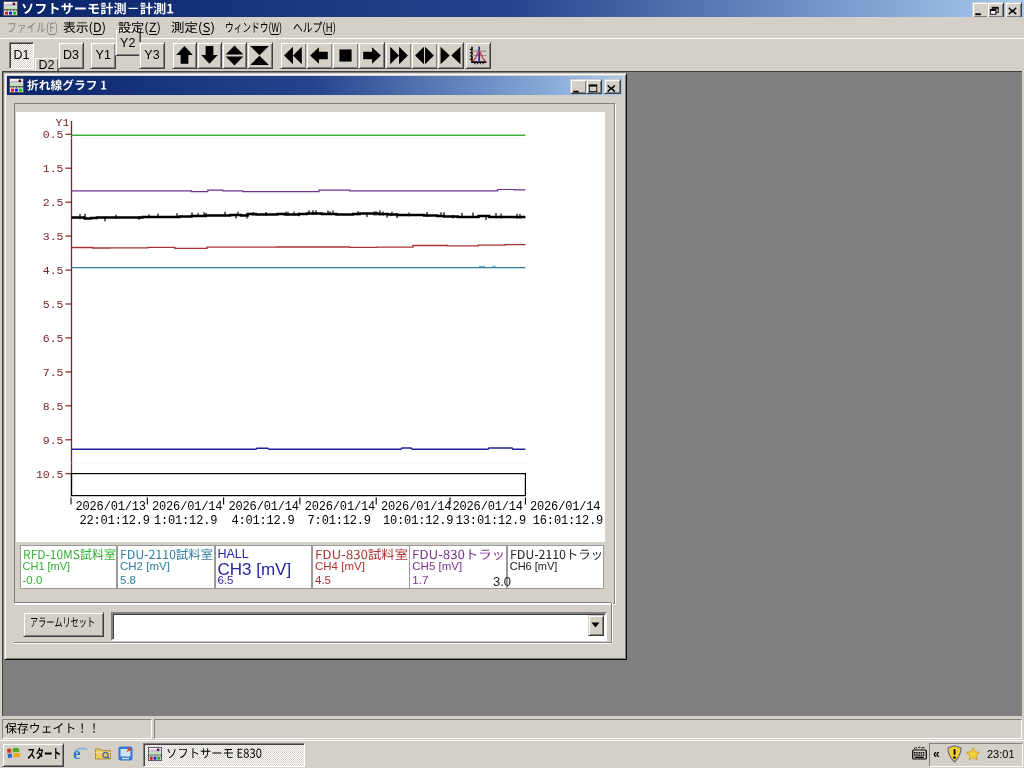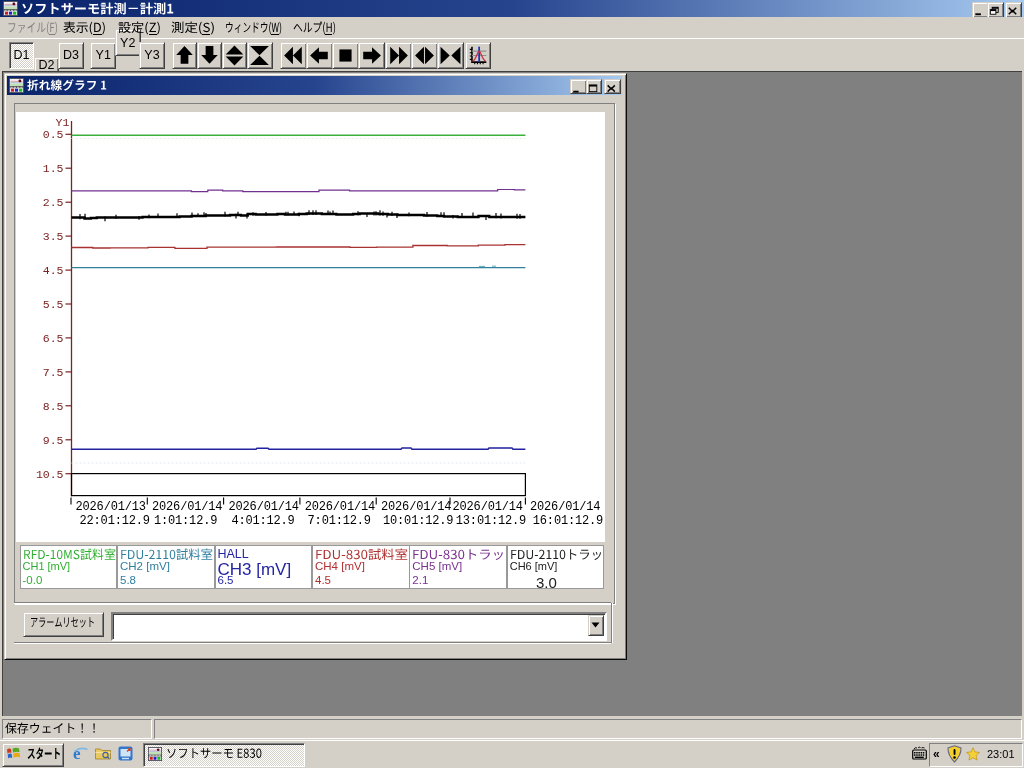--- a/index.html
+++ b/index.html
@@ -291,29 +291,29 @@
   </svg>
 <div class="abs mono" style="left:315px;top:560px;font-size:11.5px;color:#b03030;z-index:6">CH4 [mV]</div>
 <div class="abs mono" style="left:315px;top:573.5px;font-size:11.5px;color:#b03030;z-index:6">4.5</div>
 <div class="abs" style="left:409.3px;top:544.5px;width:95.5px;height:42px;background:#fff;border:1px solid #999;overflow:hidden"></div>
 <svg style="position:absolute;left:412.3px;top:547.5px;z-index:6;overflow:visible" width="95" height="18">
     <g transform="translate(0,11.1) scale(1.0585,1)">
       <path d="M1.3 0H2.4V-4.1H6V-5.1H2.4V-8.3H6.6V-9.2H1.3Z M8.2 0H10.6C13.4 0 14.9 -1.7 14.9 -4.6C14.9 -7.6 13.4 -9.2 10.5 -9.2H8.2ZM9.4 -1V-8.3H10.4C12.6 -8.3 13.7 -7 13.7 -4.6C13.7 -2.3 12.6 -1 10.4 -1Z M20.2 0.2C22.1 0.2 23.5 -0.8 23.5 -3.8V-9.2H22.4V-3.8C22.4 -1.6 21.4 -0.9 20.2 -0.9C19 -0.9 18 -1.6 18 -3.8V-9.2H16.9V-3.8C16.9 -0.8 18.3 0.2 20.2 0.2Z M25.3 -3.1H28.5V-4H25.3Z M32.6 0.2C34.3 0.2 35.5 -0.9 35.5 -2.2C35.5 -3.5 34.8 -4.2 33.9 -4.6V-4.7C34.5 -5.1 35.2 -6 35.2 -6.9C35.2 -8.4 34.2 -9.4 32.6 -9.4C31.2 -9.4 30.1 -8.4 30.1 -7C30.1 -6.1 30.7 -5.4 31.3 -4.9V-4.9C30.5 -4.4 29.7 -3.5 29.7 -2.3C29.7 -0.9 30.9 0.2 32.6 0.2ZM33.2 -5C32.1 -5.4 31.1 -5.9 31.1 -7C31.1 -7.9 31.8 -8.5 32.6 -8.5C33.6 -8.5 34.2 -7.8 34.2 -6.9C34.2 -6.2 33.9 -5.6 33.2 -5ZM32.6 -0.7C31.5 -0.7 30.7 -1.4 30.7 -2.4C30.7 -3.3 31.2 -4 32 -4.5C33.3 -4 34.4 -3.5 34.4 -2.3C34.4 -1.3 33.7 -0.7 32.6 -0.7Z M39.4 0.2C41 0.2 42.4 -0.8 42.4 -2.5C42.4 -3.7 41.5 -4.5 40.4 -4.8V-4.9C41.4 -5.2 42 -6 42 -7.1C42 -8.6 40.9 -9.4 39.3 -9.4C38.3 -9.4 37.5 -8.9 36.8 -8.3L37.4 -7.6C37.9 -8.1 38.6 -8.5 39.3 -8.5C40.3 -8.5 40.9 -7.9 40.9 -7C40.9 -6 40.2 -5.2 38.3 -5.2V-4.4C40.5 -4.4 41.2 -3.6 41.2 -2.5C41.2 -1.4 40.4 -0.8 39.3 -0.8C38.3 -0.8 37.6 -1.3 37 -1.9L36.4 -1.1C37 -0.4 38 0.2 39.4 0.2Z M46.6 0.2C48.3 0.2 49.4 -1.4 49.4 -4.6C49.4 -7.8 48.3 -9.4 46.6 -9.4C44.8 -9.4 43.7 -7.8 43.7 -4.6C43.7 -1.4 44.8 0.2 46.6 0.2ZM46.6 -0.8C45.5 -0.8 44.8 -1.9 44.8 -4.6C44.8 -7.3 45.5 -8.5 46.6 -8.5C47.6 -8.5 48.3 -7.3 48.3 -4.6C48.3 -1.9 47.6 -0.8 46.6 -0.8Z M54.3 -1.1C54.3 -0.6 54.3 -0 54.2 0.4H55.4C55.4 -0 55.4 -0.7 55.4 -1.1L55.4 -5.3C56.8 -4.8 58.9 -4 60.3 -3.2L60.7 -4.3C59.4 -5 57 -5.9 55.4 -6.4V-8.4C55.4 -8.8 55.4 -9.4 55.4 -9.8H54.2C54.3 -9.4 54.3 -8.8 54.3 -8.4C54.3 -7.4 54.3 -1.8 54.3 -1.1Z M65.6 -9.4V-8.3C65.9 -8.4 66.3 -8.4 66.7 -8.4C67.4 -8.4 70.9 -8.4 71.6 -8.4C72.1 -8.4 72.5 -8.4 72.8 -8.3V-9.4C72.5 -9.3 72.1 -9.3 71.7 -9.3C70.9 -9.3 67.4 -9.3 66.7 -9.3C66.3 -9.3 65.9 -9.3 65.6 -9.4ZM73.7 -6.1 73 -6.5C72.9 -6.4 72.6 -6.4 72.3 -6.4C71.7 -6.4 66.3 -6.4 65.7 -6.4C65.3 -6.4 64.9 -6.4 64.4 -6.5V-5.4C64.9 -5.5 65.4 -5.5 65.7 -5.5C66.4 -5.5 71.7 -5.5 72.4 -5.5C72.1 -4.6 71.6 -3.5 70.9 -2.7C69.8 -1.5 68.2 -0.7 66.4 -0.4L67.2 0.5C68.8 0.1 70.4 -0.7 71.7 -2.1C72.7 -3.1 73.2 -4.4 73.6 -5.7C73.6 -5.8 73.7 -5.9 73.7 -6.1Z M81.3 -7.3 80.4 -6.9C80.7 -6.4 81.3 -4.8 81.4 -4.2L82.3 -4.5C82.2 -5.1 81.6 -6.8 81.3 -7.3ZM85.9 -6.6 84.8 -6.9C84.6 -5.3 84 -3.7 83.1 -2.6C82.1 -1.3 80.5 -0.3 79 0.1L79.8 0.9C81.2 0.4 82.8 -0.6 83.9 -2.1C84.8 -3.2 85.4 -4.5 85.7 -5.9C85.8 -6.1 85.8 -6.3 85.9 -6.6ZM78.4 -6.6 77.5 -6.3C77.7 -5.8 78.4 -4.1 78.6 -3.4L79.6 -3.8C79.3 -4.4 78.7 -6.1 78.4 -6.6Z" fill="#7a3090"></path>
     </g>
   </svg>
 <div class="abs mono" style="left:412.3px;top:560px;font-size:11.5px;color:#7a3090;z-index:6">CH5 [mV]</div>
-<div class="abs mono" style="left:412.3px;top:573.5px;font-size:11.5px;color:#7a3090;z-index:6">2.1</div>
+<div class="abs mono" style="left:412.3px;top:573.5px;font-size:11.5px;color:#7a3090;z-index:6">1.7</div>
 <div class="abs" style="left:506.7px;top:544.5px;width:95.5px;height:42px;background:#fff;border:1px solid #999;overflow:hidden"></div>
 <svg style="position:absolute;left:509.7px;top:547.5px;z-index:6;overflow:visible" width="95" height="18">
     <g transform="translate(0,11.1) scale(0.9805,1)">
       <path d="M1.3 0H2.4V-4.1H6V-5.1H2.4V-8.3H6.6V-9.2H1.3Z M8.2 0H10.6C13.4 0 14.9 -1.7 14.9 -4.6C14.9 -7.6 13.4 -9.2 10.5 -9.2H8.2ZM9.4 -1V-8.3H10.4C12.6 -8.3 13.7 -7 13.7 -4.6C13.7 -2.3 12.6 -1 10.4 -1Z M20.2 0.2C22.1 0.2 23.5 -0.8 23.5 -3.8V-9.2H22.4V-3.8C22.4 -1.6 21.4 -0.9 20.2 -0.9C19 -0.9 18 -1.6 18 -3.8V-9.2H16.9V-3.8C16.9 -0.8 18.3 0.2 20.2 0.2Z M25.3 -3.1H28.5V-4H25.3Z M29.6 0H35.4V-1H32.9C32.4 -1 31.9 -0.9 31.4 -0.9C33.5 -3 35 -4.8 35 -6.7C35 -8.3 34 -9.4 32.3 -9.4C31.1 -9.4 30.3 -8.9 29.6 -8.1L30.3 -7.4C30.8 -8 31.4 -8.5 32.2 -8.5C33.3 -8.5 33.9 -7.7 33.9 -6.6C33.9 -5.1 32.5 -3.2 29.6 -0.7Z M37.2 0H42.2V-1H40.4V-9.2H39.5C39 -8.9 38.4 -8.7 37.6 -8.6V-7.8H39.2V-1H37.2Z M44.2 0H49.2V-1H47.4V-9.2H46.5C46 -8.9 45.4 -8.7 44.6 -8.6V-7.8H46.2V-1H44.2Z M53.6 0.2C55.3 0.2 56.4 -1.4 56.4 -4.6C56.4 -7.8 55.3 -9.4 53.6 -9.4C51.8 -9.4 50.7 -7.8 50.7 -4.6C50.7 -1.4 51.8 0.2 53.6 0.2ZM53.6 -0.8C52.5 -0.8 51.8 -1.9 51.8 -4.6C51.8 -7.3 52.5 -8.5 53.6 -8.5C54.6 -8.5 55.3 -7.3 55.3 -4.6C55.3 -1.9 54.6 -0.8 53.6 -0.8Z M61.3 -1.1C61.3 -0.6 61.3 -0 61.2 0.4H62.4C62.4 -0 62.4 -0.7 62.4 -1.1L62.3 -5.3C63.7 -4.8 65.9 -4 67.3 -3.2L67.7 -4.3C66.4 -5 64 -5.9 62.3 -6.4V-8.4C62.3 -8.8 62.4 -9.4 62.4 -9.8H61.2C61.3 -9.4 61.3 -8.8 61.3 -8.4C61.3 -7.4 61.3 -1.8 61.3 -1.1Z M72.6 -9.4V-8.3C72.9 -8.4 73.3 -8.4 73.7 -8.4C74.4 -8.4 77.9 -8.4 78.6 -8.4C79.1 -8.4 79.5 -8.4 79.8 -8.3V-9.4C79.5 -9.3 79.1 -9.3 78.6 -9.3C77.9 -9.3 74.4 -9.3 73.7 -9.3C73.3 -9.3 72.9 -9.3 72.6 -9.4ZM80.7 -6.1 80 -6.5C79.9 -6.4 79.6 -6.4 79.3 -6.4C78.7 -6.4 73.3 -6.4 72.7 -6.4C72.3 -6.4 71.9 -6.4 71.4 -6.5V-5.4C71.9 -5.5 72.4 -5.5 72.7 -5.5C73.4 -5.5 78.7 -5.5 79.4 -5.5C79.1 -4.6 78.6 -3.5 77.9 -2.7C76.8 -1.5 75.2 -0.7 73.4 -0.4L74.2 0.5C75.8 0.1 77.4 -0.7 78.7 -2.1C79.6 -3.1 80.2 -4.4 80.6 -5.7C80.6 -5.8 80.7 -5.9 80.7 -6.1Z M88.3 -7.3 87.4 -6.9C87.7 -6.4 88.3 -4.8 88.4 -4.2L89.3 -4.5C89.2 -5.1 88.6 -6.8 88.3 -7.3ZM92.9 -6.6 91.8 -6.9C91.6 -5.3 91 -3.7 90.1 -2.6C89 -1.3 87.4 -0.3 86 0.1L86.8 0.9C88.2 0.4 89.8 -0.6 90.9 -2.1C91.8 -3.2 92.4 -4.5 92.7 -5.9C92.8 -6.1 92.8 -6.3 92.9 -6.6ZM85.4 -6.6 84.5 -6.3C84.7 -5.8 85.4 -4.1 85.6 -3.4L86.6 -3.8C86.3 -4.4 85.7 -6.1 85.4 -6.6Z" fill="#202020"></path>
     </g>
   </svg>
 <div class="abs mono" style="left:509.7px;top:560px;font-size:11px;color:#202020;z-index:6">CH6 [mV]</div>
-<div class="abs mono" style="left:536px;top:573.5px;font-size:15px;color:#202020;z-index:6">3.0</div>
+<div class="abs mono" style="left:493px;top:573.5px;font-size:13px;color:#202020;z-index:6">3.0</div>
 <div class="abs" style="left:14px;top:602px;width:596.5px;height:0px;border-top:1px solid #808080;border-bottom:1px solid #fff"></div>
 <div class="abs" style="left:610.5px;top:603px;width:0px;height:40px;border-left:1px solid #808080;border-right:1px solid #fff"></div>
 <div class="abs" style="left:14px;top:642px;width:596.5px;height:0px;border-top:1px solid #808080;border-bottom:1px solid #fff"></div>
 <div class="abs raised2" style="left:22.8px;top:611.5px;width:79px;height:23px;"></div>
 <svg style="position:absolute;left:30px;top:616px;z-index:6;overflow:visible" width="67" height="18">
     <g transform="translate(0,10.6) scale(0.6771,1)">
       <path d="M11.2 -8.1 10.6 -8.7C10.4 -8.6 10 -8.6 9.7 -8.6C9 -8.6 3.4 -8.6 2.9 -8.6C2.4 -8.6 1.9 -8.7 1.5 -8.7V-7.6C2 -7.7 2.4 -7.7 2.9 -7.7C3.4 -7.7 8.9 -7.7 9.7 -7.7C9.3 -6.9 8.2 -5.6 7.1 -5L7.9 -4.4C9.2 -5.3 10.4 -6.9 10.8 -7.7C10.9 -7.8 11.1 -8 11.2 -8.1ZM6.4 -6.5H5.3C5.3 -6.2 5.4 -6 5.4 -5.7C5.4 -3.7 5.1 -1.9 3.2 -0.8C2.9 -0.6 2.5 -0.4 2.1 -0.3L3 0.4C6.1 -1.1 6.4 -3.3 6.4 -6.5Z M14.8 -8.9V-7.9C15.1 -8 15.5 -8 15.9 -8C16.5 -8 19.9 -8 20.6 -8C21 -8 21.4 -8 21.7 -7.9V-8.9C21.4 -8.9 21 -8.9 20.6 -8.9C19.9 -8.9 16.5 -8.9 15.9 -8.9C15.5 -8.9 15.1 -8.9 14.8 -8.9ZM22.5 -5.8 21.9 -6.2C21.7 -6.1 21.5 -6.1 21.2 -6.1C20.6 -6.1 15.5 -6.1 14.9 -6.1C14.5 -6.1 14.1 -6.1 13.7 -6.2V-5.2C14.1 -5.2 14.6 -5.2 14.9 -5.2C15.6 -5.2 20.7 -5.2 21.2 -5.2C21 -4.3 20.5 -3.3 19.8 -2.6C18.8 -1.5 17.3 -0.7 15.6 -0.4L16.3 0.5C17.9 0.1 19.4 -0.6 20.6 -2C21.5 -3 22.1 -4.2 22.4 -5.4C22.4 -5.5 22.5 -5.7 22.5 -5.8Z M25.2 -5.2V-4C25.6 -4.1 26.2 -4.1 26.9 -4.1C27.8 -4.1 32.6 -4.1 33.5 -4.1C34 -4.1 34.5 -4 34.8 -4V-5.2C34.5 -5.2 34.1 -5.1 33.5 -5.1C32.6 -5.1 27.8 -5.1 26.9 -5.1C26.2 -5.1 25.6 -5.2 25.2 -5.2Z M38 -1.3C37.7 -1.3 37.2 -1.3 36.9 -1.3L37.1 -0.2C37.4 -0.3 37.8 -0.3 38.1 -0.3C39.7 -0.5 43.7 -0.9 45.5 -1.2C45.8 -0.6 46 -0 46.2 0.4L47.2 -0C46.7 -1.3 45.4 -3.7 44.5 -4.9L43.6 -4.5C44.1 -3.9 44.6 -3 45.1 -2.1C43.8 -1.9 41.5 -1.6 39.7 -1.5C40.3 -3 41.5 -6.7 41.9 -7.8C42 -8.3 42.1 -8.7 42.3 -9L41.1 -9.2C41 -8.9 41 -8.6 40.8 -8C40.5 -6.9 39.3 -3 38.6 -1.4Z M57.3 -9.1H56.2C56.2 -8.8 56.2 -8.5 56.2 -8.1C56.2 -7.6 56.2 -6.6 56.2 -6.2C56.2 -3.9 56.1 -2.9 55.2 -1.9C54.5 -1.1 53.5 -0.6 52.4 -0.3L53.2 0.5C54 0.2 55.2 -0.3 56 -1.3C56.9 -2.3 57.3 -3.2 57.3 -6.1C57.3 -6.6 57.3 -7.6 57.3 -8.1C57.3 -8.5 57.3 -8.8 57.3 -9.1ZM51.7 -9H50.7C50.7 -8.8 50.7 -8.4 50.7 -8.1C50.7 -7.8 50.7 -4.7 50.7 -4.2C50.7 -3.8 50.7 -3.4 50.6 -3.2H51.7C51.7 -3.4 51.7 -3.8 51.7 -4.1C51.7 -4.6 51.7 -7.8 51.7 -8.1C51.7 -8.4 51.7 -8.8 51.7 -9Z M70.6 -6.9 69.9 -7.5C69.8 -7.4 69.6 -7.3 69.3 -7.2C68.8 -7.1 66.7 -6.7 64.6 -6.3V-8.2C64.6 -8.5 64.7 -8.9 64.7 -9.3H63.6C63.6 -8.9 63.7 -8.5 63.7 -8.2V-6.1C62.4 -5.9 61.3 -5.7 60.7 -5.6L60.9 -4.6L63.7 -5.2V-1.5C63.7 -0.4 64.1 0.2 66.3 0.2C67.8 0.2 69 0.1 70.1 -0L70.1 -1.1C68.9 -0.8 67.8 -0.7 66.4 -0.7C64.9 -0.7 64.6 -1 64.6 -1.8V-5.4L69.2 -6.3C68.8 -5.6 67.9 -4.2 67 -3.4L67.9 -2.9C68.8 -3.9 69.8 -5.4 70.3 -6.4C70.4 -6.6 70.5 -6.8 70.6 -6.9Z M77.8 -6.9 76.9 -6.6C77.2 -6.1 77.7 -4.5 77.9 -4L78.7 -4.3C78.6 -4.8 78 -6.4 77.8 -6.9ZM82.1 -6.2 81.1 -6.6C80.9 -5 80.3 -3.5 79.5 -2.5C78.5 -1.2 76.9 -0.3 75.6 0.1L76.3 0.9C77.7 0.4 79.2 -0.5 80.3 -2C81.1 -3 81.6 -4.3 82 -5.6C82 -5.8 82.1 -6 82.1 -6.2ZM75 -6.3 74.1 -6C74.4 -5.5 75 -3.9 75.2 -3.3L76.1 -3.6C75.9 -4.2 75.3 -5.8 75 -6.3Z M88 -1.1C88 -0.6 88 -0 88 0.4H89.1C89.1 -0 89.1 -0.7 89.1 -1.1L89 -5C90.4 -4.6 92.4 -3.8 93.8 -3.1L94.2 -4.1C92.9 -4.7 90.6 -5.6 89 -6.1V-8C89 -8.4 89.1 -8.9 89.1 -9.3H87.9C88 -8.9 88 -8.4 88 -8C88 -7 88 -1.7 88 -1.1Z" fill="#000"></path>
     </g>
   </svg>
 <div class="abs" style="left:111px;top:611.8px;width:492px;height:25px;background:#fff;border:2px solid;border-color:#808080 #fff #fff #808080;box-shadow:inset 1px 1px 0 #404040"></div>

